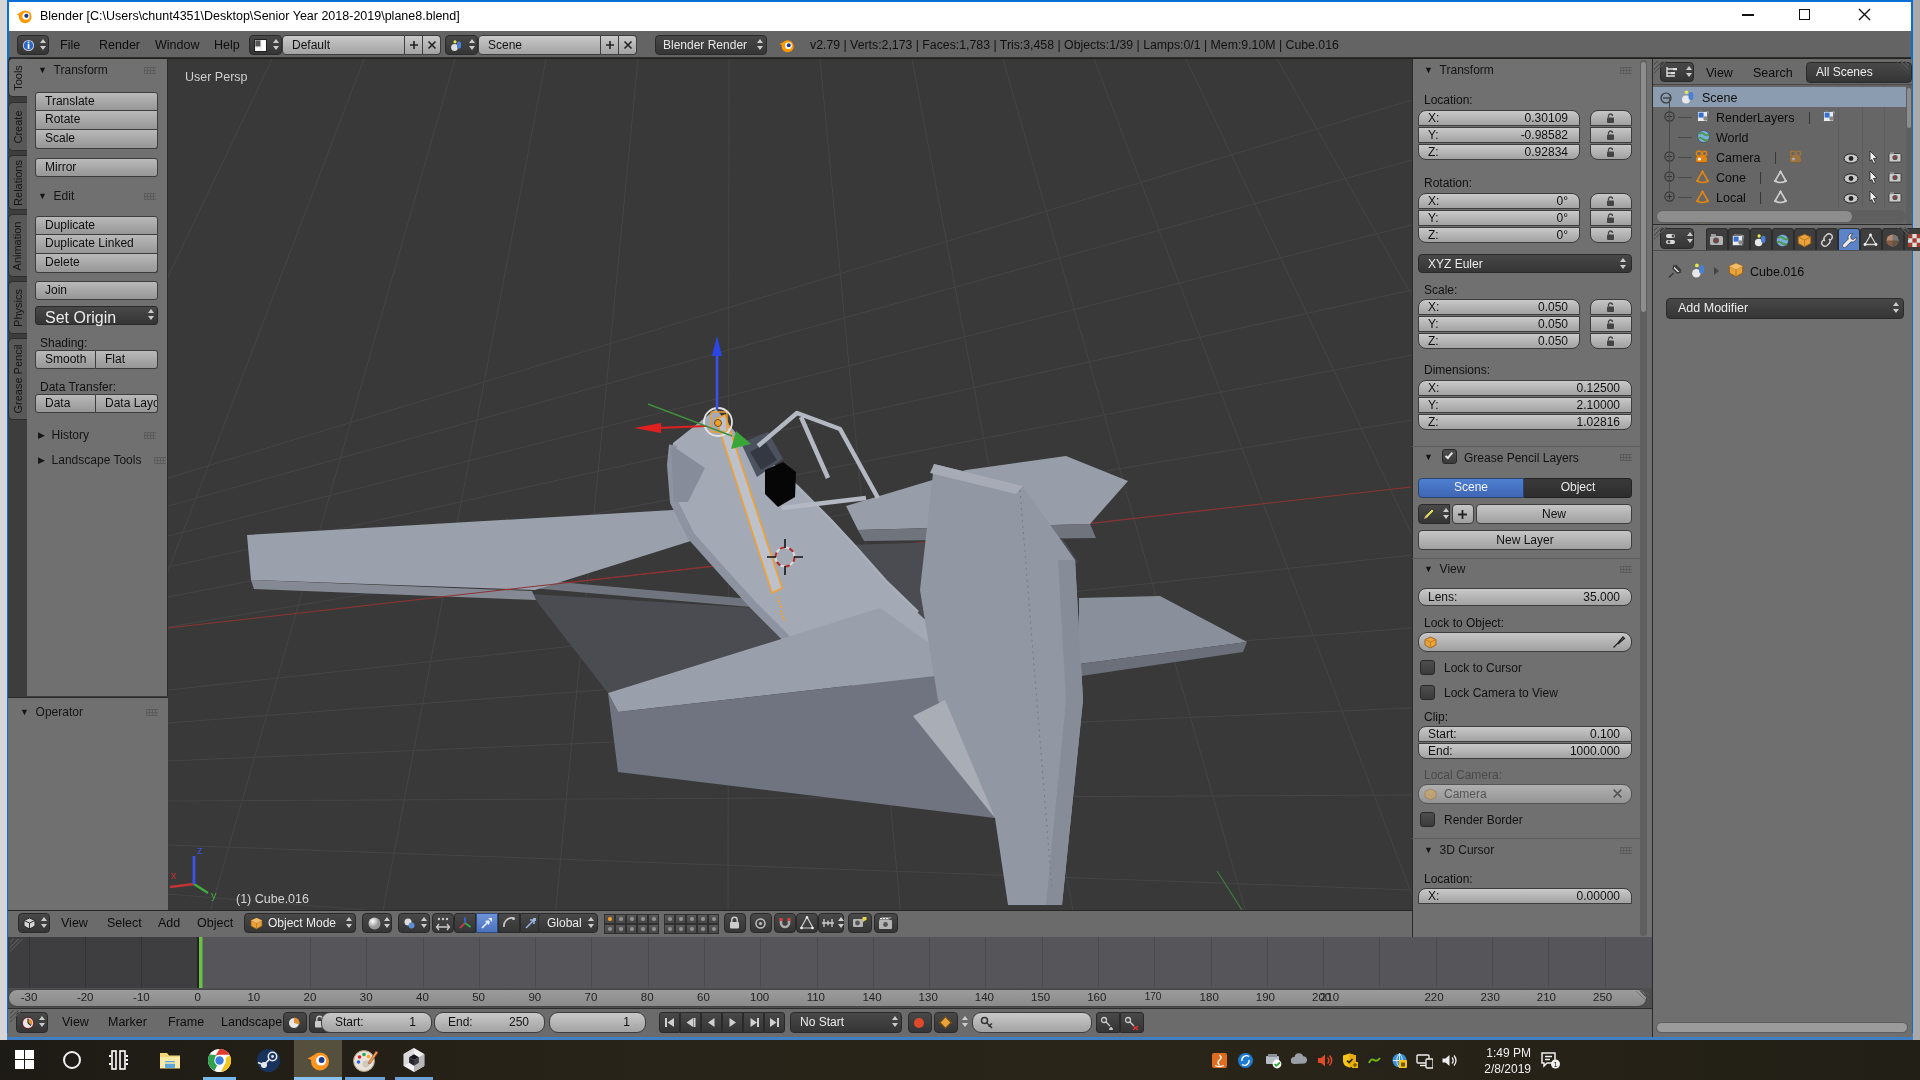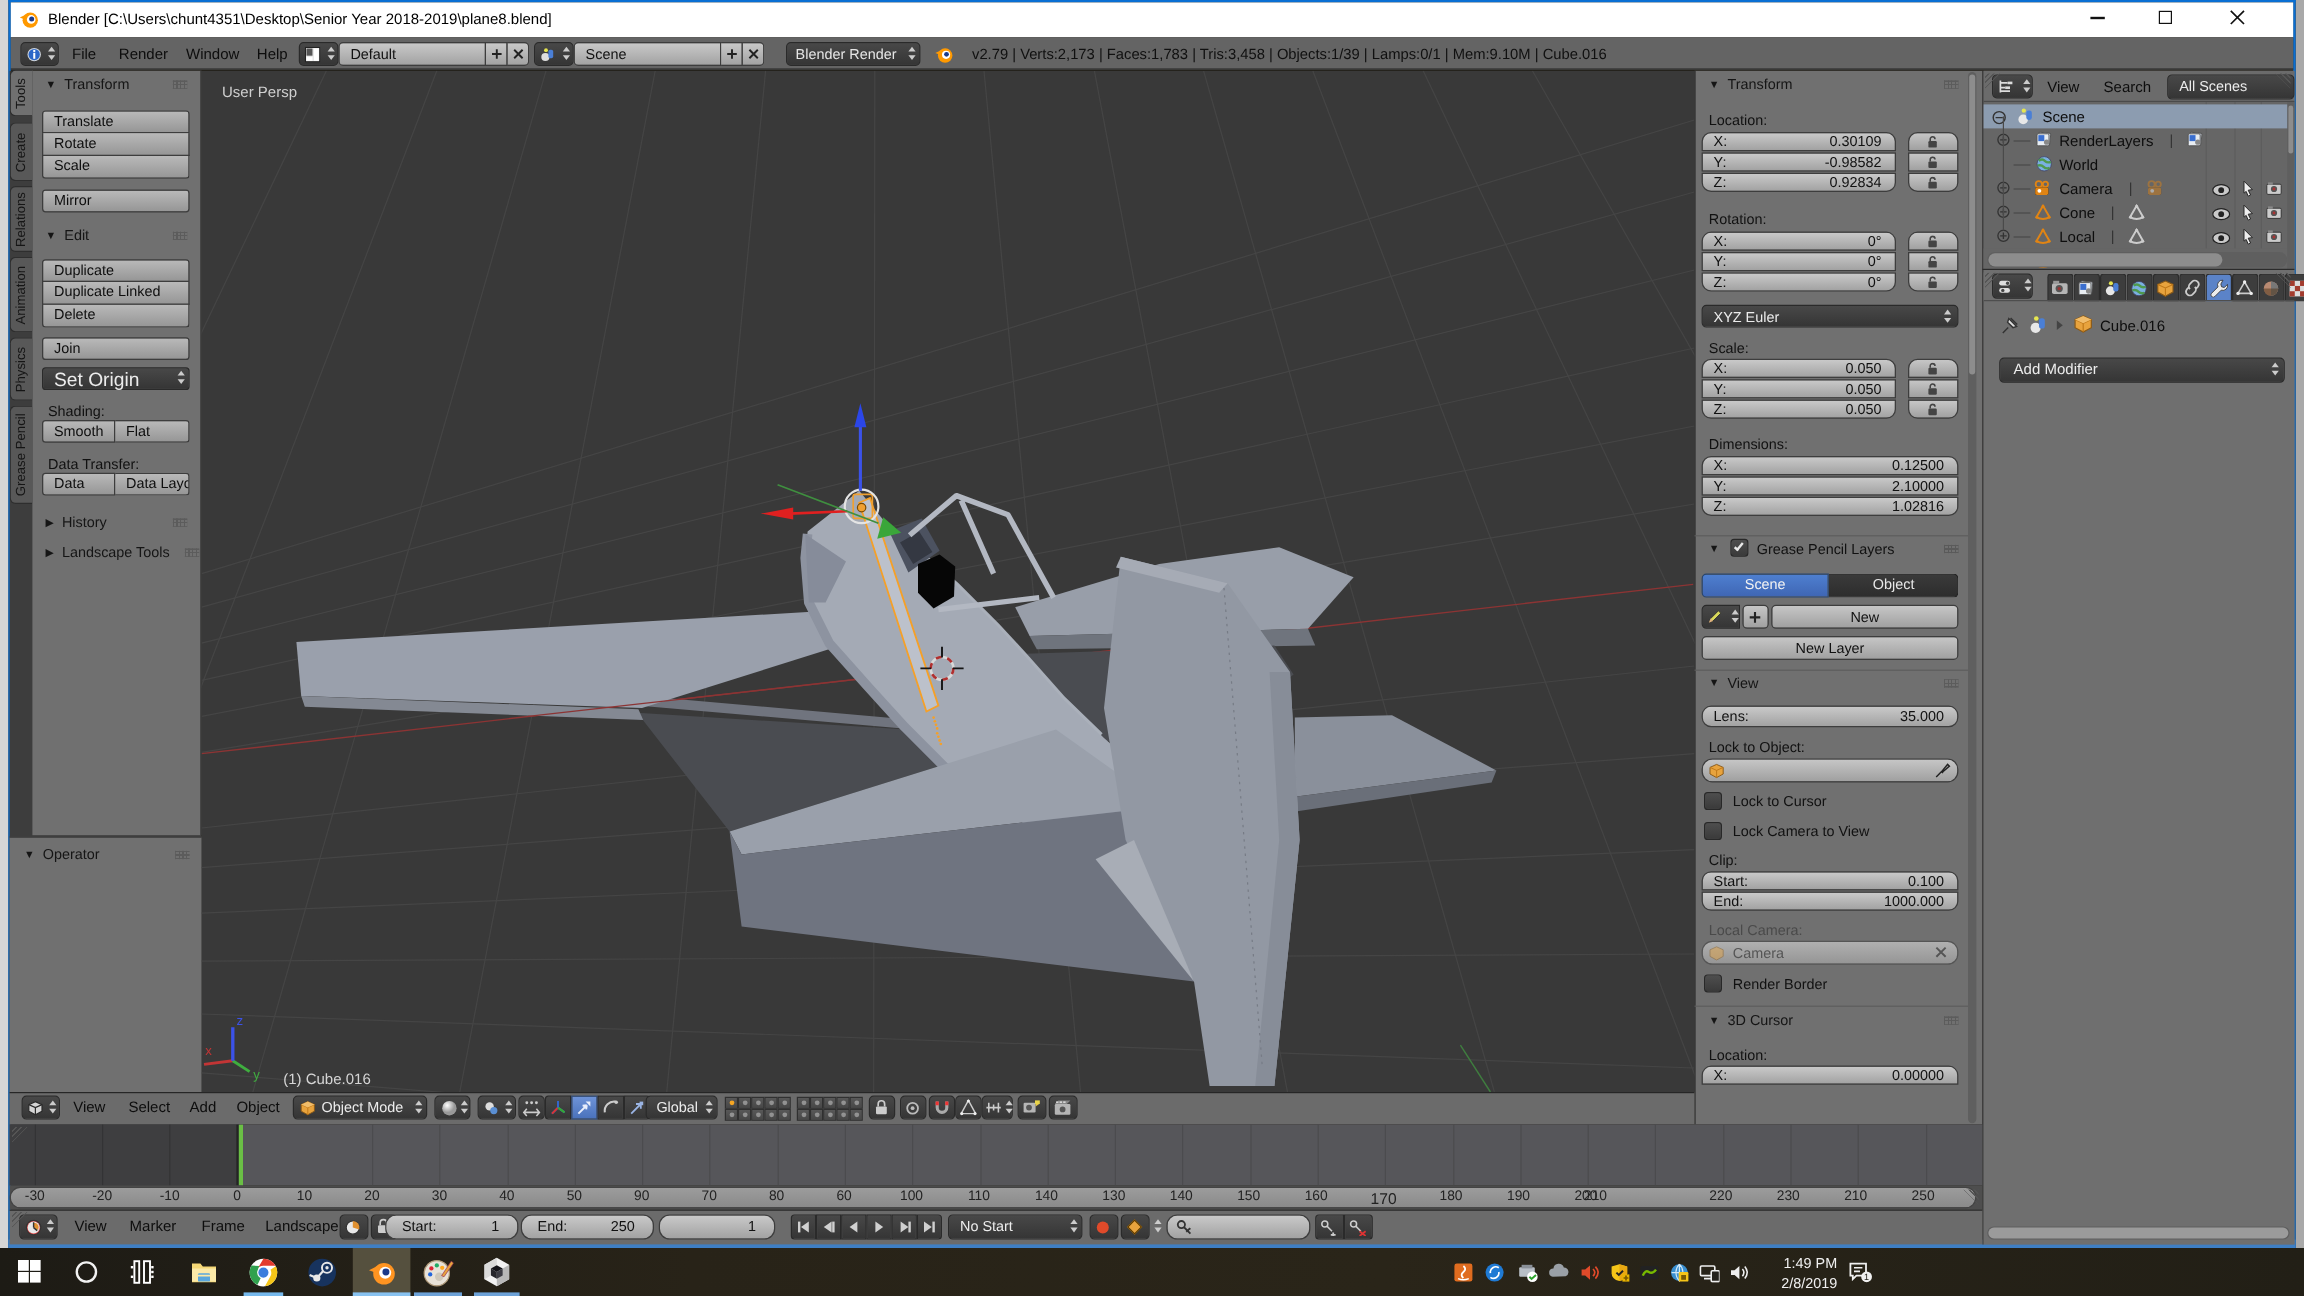--- a/index.html
+++ b/index.html
@@ -774,21 +774,21 @@
 <div class="t" style="left:571.0px;top:991px;width:40px;text-align:center;font-size:11.5px;color:#222">70</div>
 <div class="t" style="left:627.2px;top:991px;width:40px;text-align:center;font-size:11.5px;color:#222">80</div>
 <div class="t" style="left:683.4000000000001px;top:991px;width:40px;text-align:center;font-size:11.5px;color:#222">60</div>
 <div class="t" style="left:739.6px;top:991px;width:40px;text-align:center;font-size:11.5px;color:#222">100</div>
 <div class="t" style="left:795.8000000000001px;top:991px;width:40px;text-align:center;font-size:11.5px;color:#222">110</div>
 <div class="t" style="left:852.0px;top:991px;width:40px;text-align:center;font-size:11.5px;color:#222">140</div>
 <div class="t" style="left:908.2px;top:991px;width:40px;text-align:center;font-size:11.5px;color:#222">130</div>
 <div class="t" style="left:964.4000000000001px;top:991px;width:40px;text-align:center;font-size:11.5px;color:#222">140</div>
 <div class="t" style="left:1020.5999999999999px;top:991px;width:40px;text-align:center;font-size:11.5px;color:#222">150</div>
 <div class="t" style="left:1076.8px;top:991px;width:40px;text-align:center;font-size:11.5px;color:#222">160</div>
-<div class="t" style="left:1133.0px;top:991px;width:40px;text-align:center;font-size:13px;color:#222">170</div>
+<div class="t" style="left:1133.0px;top:991px;width:40px;text-align:center;font-size:10px;color:#222">170</div>
 <div class="t" style="left:1189.2px;top:991px;width:40px;text-align:center;font-size:11.5px;color:#222">180</div>
 <div class="t" style="left:1245.4px;top:991px;width:40px;text-align:center;font-size:11.5px;color:#222">190</div>
 <div class="t" style="left:1301.6000000000001px;top:991px;width:40px;text-align:center;font-size:11.5px;color:#222">200</div>
 <div class="t" style="left:1320px;top:991px;width:40px;text-align:left;font-size:11.5px;color:#222">210</div>
 <div class="t" style="left:1414.0px;top:991px;width:40px;text-align:center;font-size:11.5px;color:#222">220</div>
 <div class="t" style="left:1470.2px;top:991px;width:40px;text-align:center;font-size:11.5px;color:#222">230</div>
 <div class="t" style="left:1526.4px;top:991px;width:40px;text-align:center;font-size:11.5px;color:#222">210</div>
 <div class="t" style="left:1582.6000000000001px;top:991px;width:40px;text-align:center;font-size:11.5px;color:#222">250</div>
 <div class="" style="left:8px;top:1008px;width:1644px;height:29px;background:#6b6b6b;border-top:1px solid #2c2c2c"></div>
 <div class="dk" style="left:16px;top:1012px;width:32px;height:21px;"></div>

